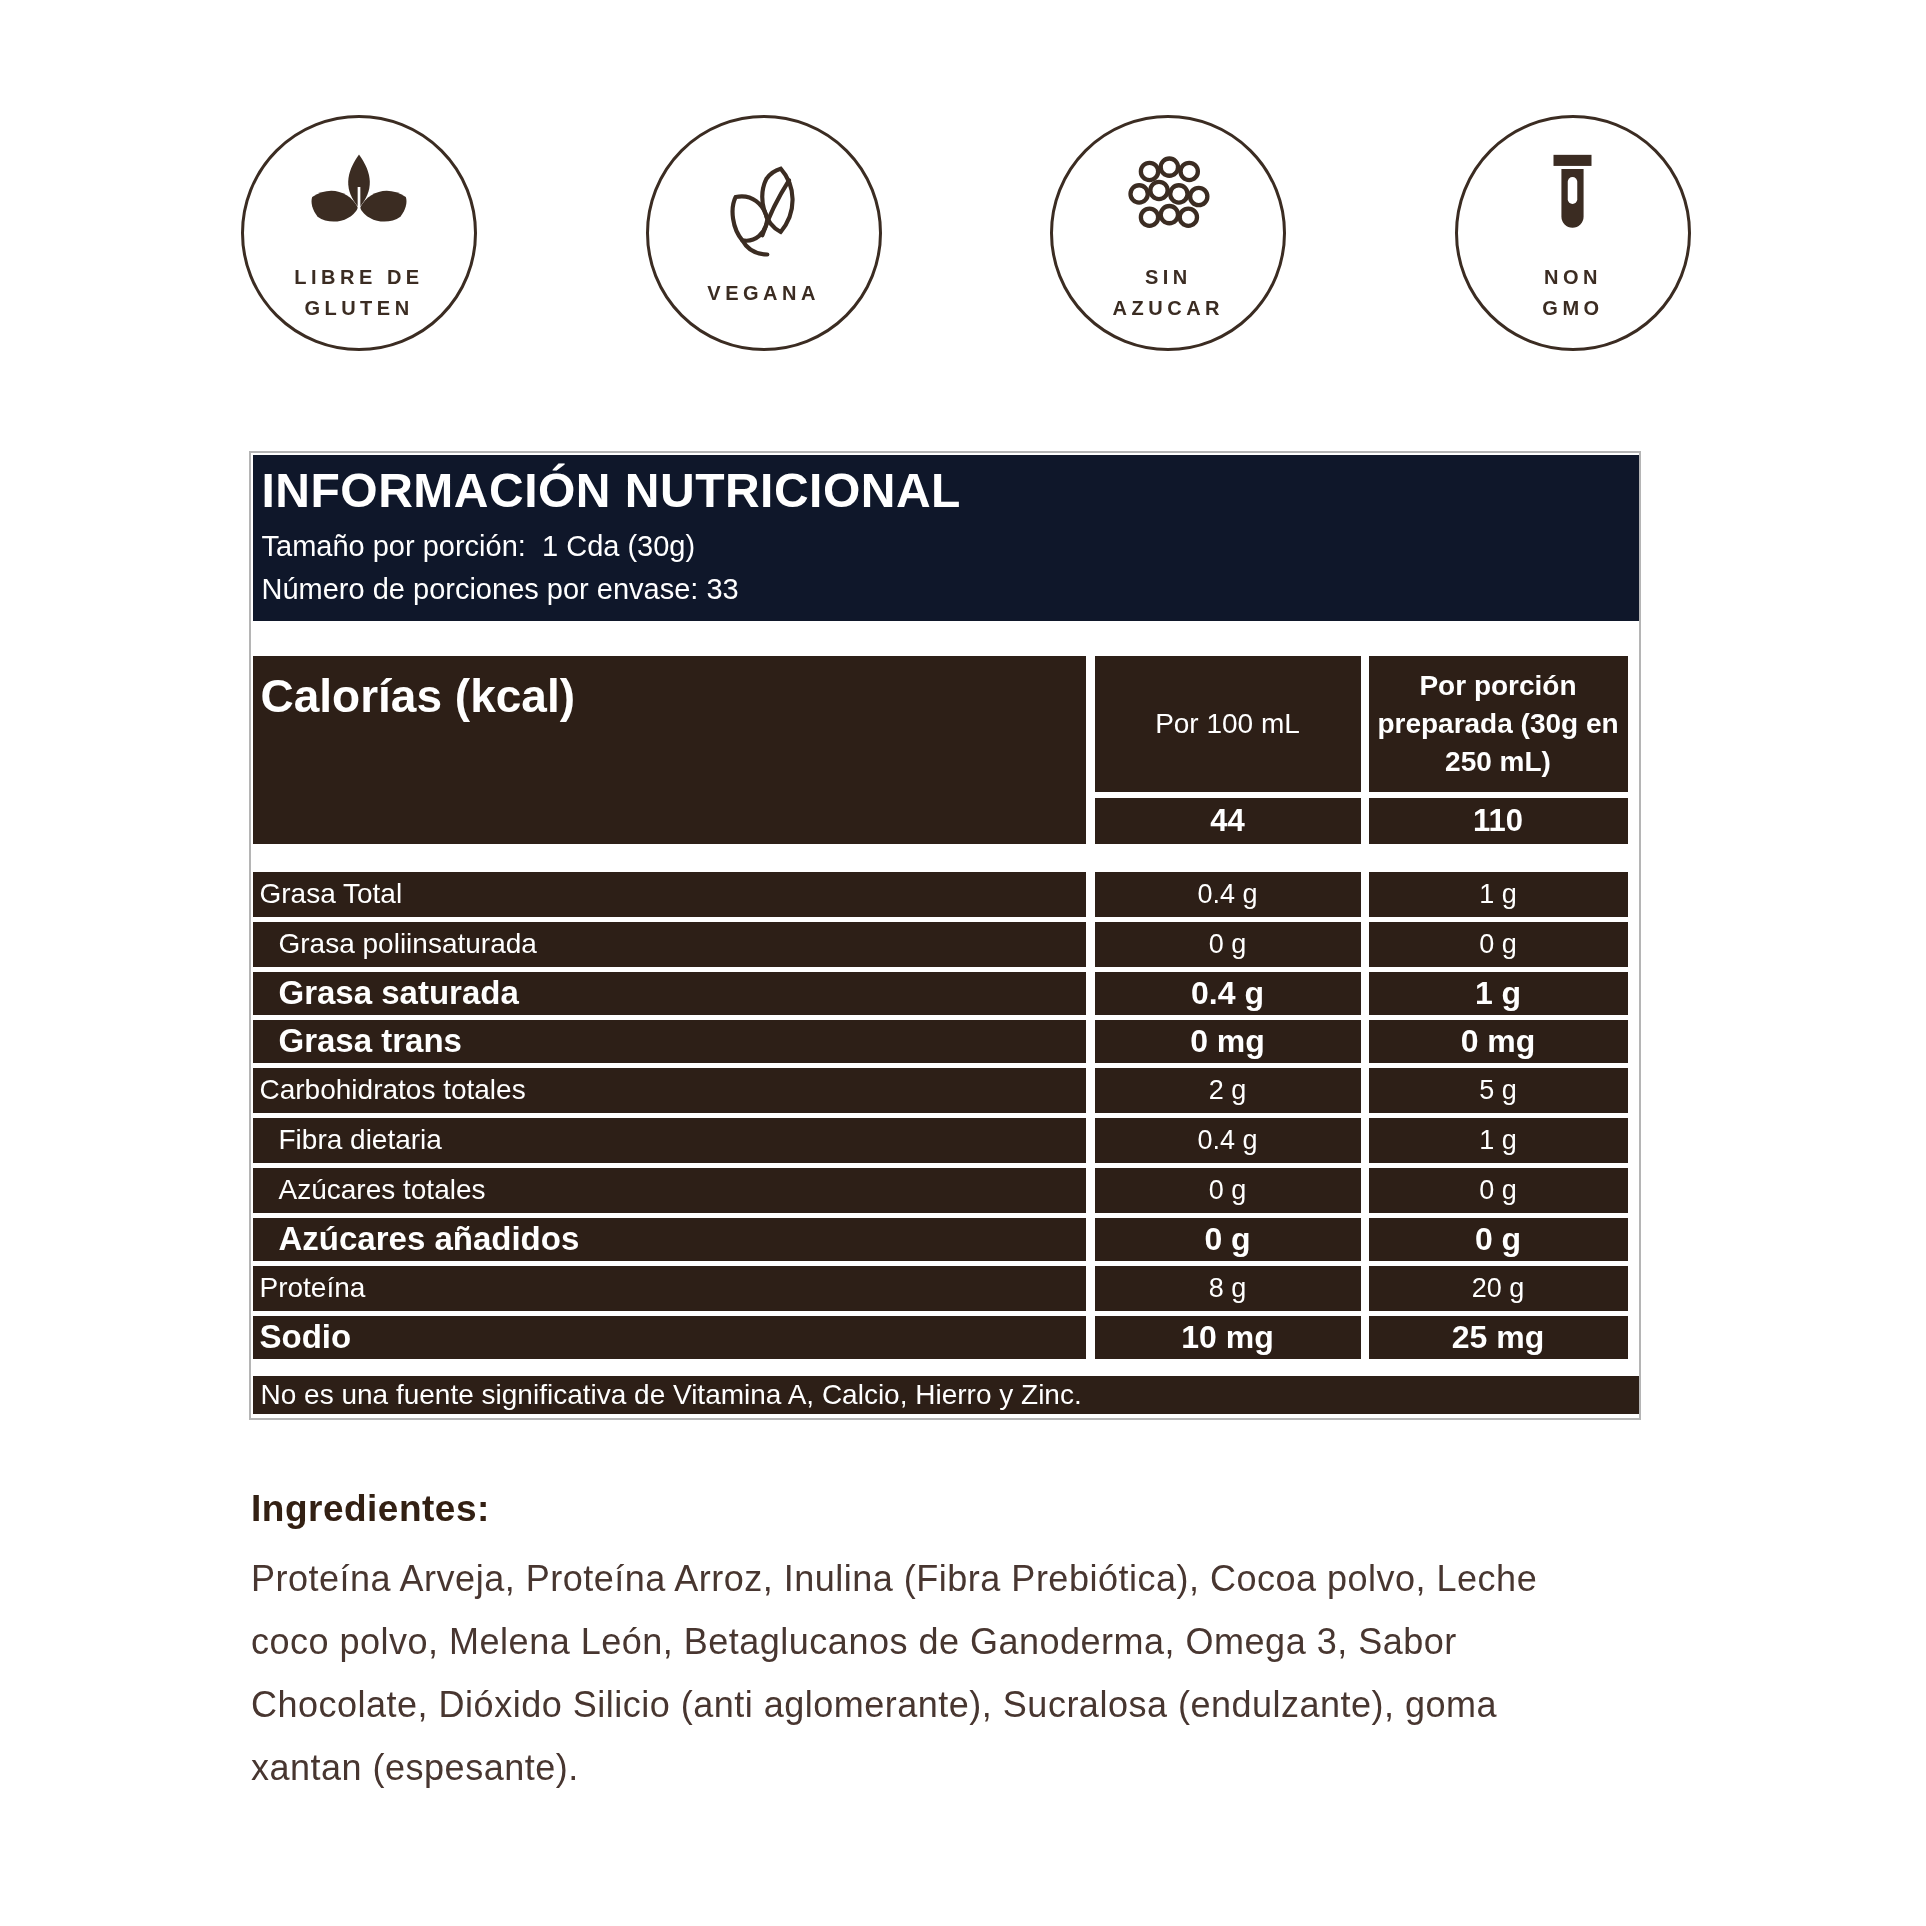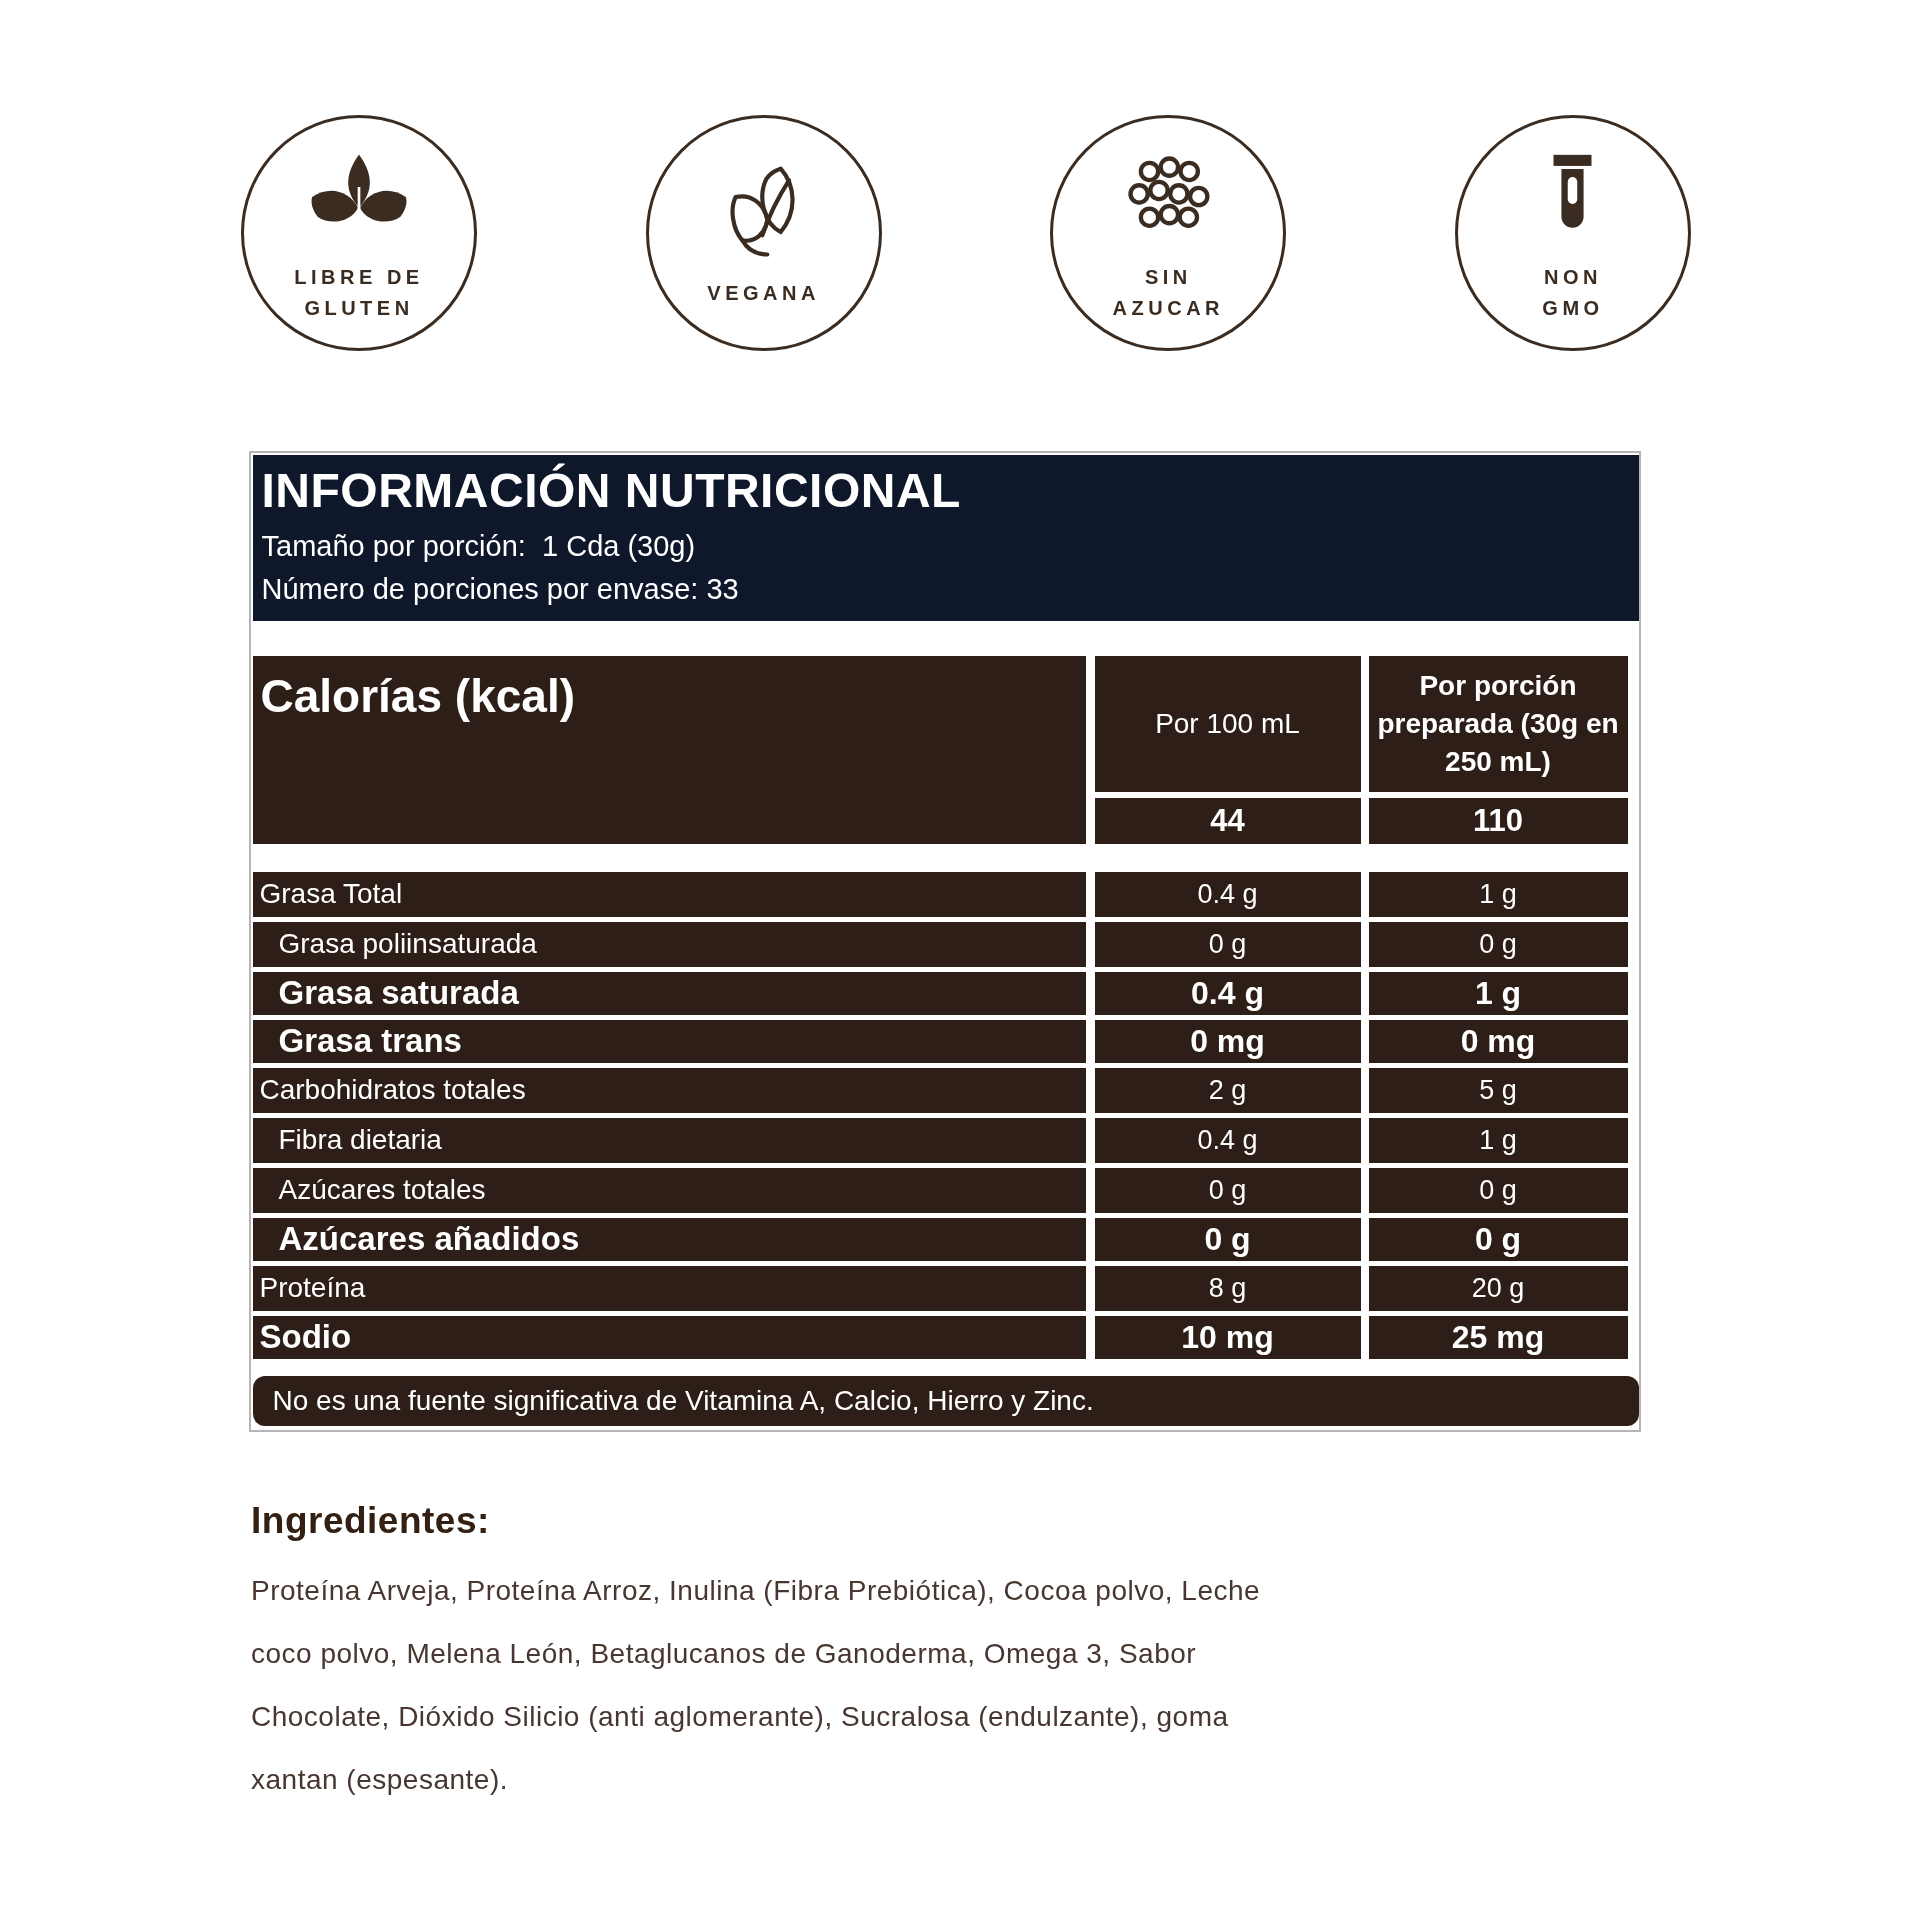--- a/index.html
+++ b/index.html
@@ -52,27 +52,27 @@
   .nrow{margin-bottom:5px;}
   .nrow .lbl{grid-column:1/2;display:flex;align-items:center;padding-left:7px;font-size:28px;}
   .nrow .v1{grid-column:3/4;font-weight:normal;font-size:27px;}
   .nrow .v2{grid-column:5/6;font-weight:normal;font-size:27px;}
   .nrow .cell{height:45px;}
   .nrow.bold .cell{height:43px;}
   .nrow.bold .lbl{font-size:33px;font-weight:bold;}
   .nrow.bold .v1,.nrow.bold .v2{font-size:32px;font-weight:bold;}
   .nrow.indent .lbl{padding-left:26px;}
   .footnote{
-    margin-top:17px;background:#2d1f17;color:#ffffff;height:50px;
-    display:flex;align-items:center;padding-left:20px;font-size:28px;border-radius:12px;
+    margin-top:17px;background:#2d1f17;color:#ffffff;height:38px;
+    display:flex;align-items:center;padding-left:8px;font-size:28px;
   }
   
   .ingredients{margin:68px 0 0 251px;width:1500px;}
   .ing-title{font-size:37px;font-weight:bold;color:#332013;letter-spacing:0.5px;margin-top:40px;}
-  .ing-text{margin-top:17px;color:#483630;font-size:28px;letter-spacing:0.5px;}
+  .ing-text{margin-top:17px;color:#483630;font-size:36px;letter-spacing:0.5px;}
   .ing-text div{line-height:63px;}
   svg{display:block;}
 </style>
 </head>
 <body>
 
 <div>
 
   <div class="badges">
 

